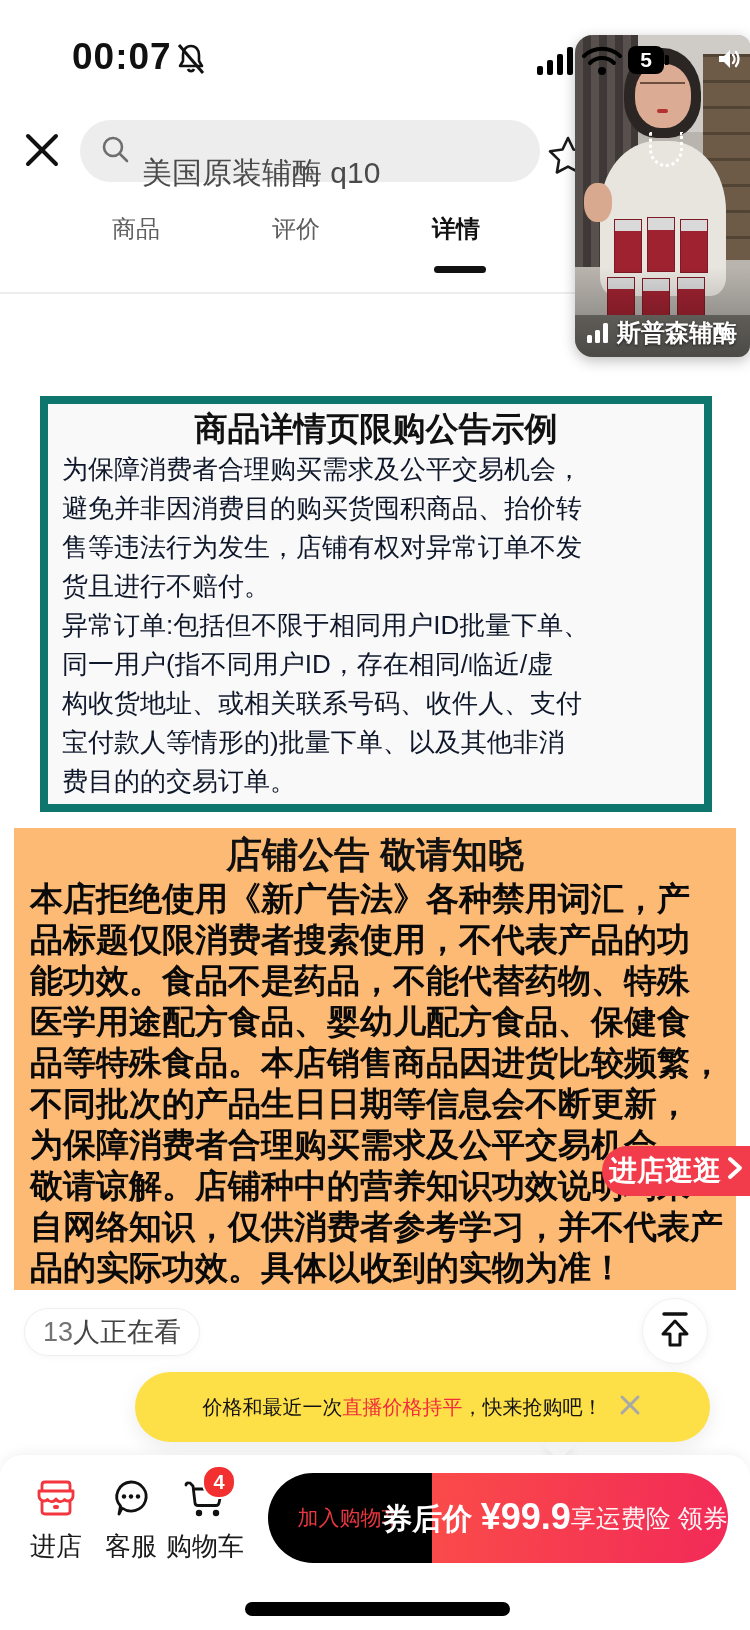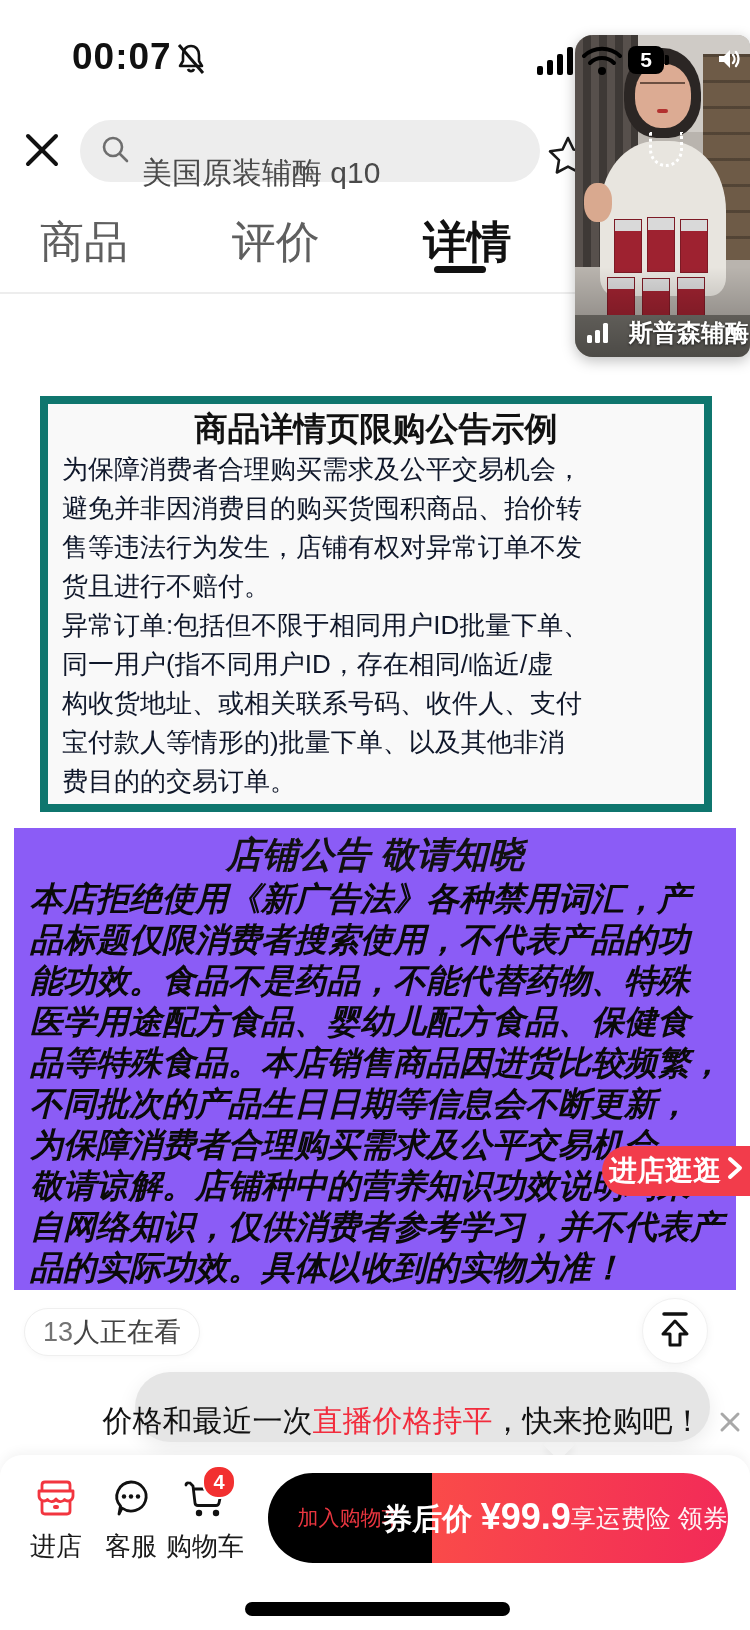--- a/index.html
+++ b/index.html
@@ -15,21 +15,21 @@
         color:#fff;font-size:21px;font-weight:700;text-align:center;line-height:28px;}
   .batt:after{content:"";position:absolute;right:-5px;top:9px;width:4px;height:10px;background:#000;border-radius:0 2px 2px 0;}
   
   .close-x{left:24px;top:132px;}
   .search{left:80px;top:120px;width:460px;height:62px;background:#ededed;border-radius:31px;
           display:flex;align-items:center;padding:0 0 0 20px;box-sizing:border-box;}
   .search .q{font-size:30px;color:#4a4a4a;margin-left:12px;white-space:nowrap;margin-top:44px;}
   .star-part{left:546px;top:134px;z-index:1;}
   
   .tabs{left:0;top:205px;width:575px;display:flex;}
-  .tab{width:160px;text-align:left;font-size:44px;color:#5f5f5f;padding-top:8px;padding-left:40px;}
+  .tab{width:160px;text-align:right;font-size:24px;color:#5f5f5f;padding-top:8px;}
   .tab.active{color:#111;font-weight:700;}
   .tab-underline{left:434px;top:266px;width:52px;height:7px;background:#111;border-radius:4px;}
   .divider{left:0;top:292px;width:750px;height:2px;background:#ededed;}
   
   .video{left:575px;top:35px;width:175px;height:322px;border-radius:18px 12px 12px 18px;overflow:hidden;
          background:#b9b4ae;z-index:5;box-shadow:0 4px 14px rgba(0,0,0,.25);}
   .v-wall{position:absolute;left:0;top:0;width:100%;height:30%;background:#cfcbc6;}
   .v-curtain{position:absolute;left:0;top:0;width:36%;height:72%;
              background:repeating-linear-gradient(90deg,#57504c 0 8px,#3e3936 8px 16px);}
   .v-shelf{position:absolute;right:0;top:6%;width:27%;height:64%;background:#6e5b47;
@@ -38,45 +38,45 @@
   .v-hair{position:absolute;left:28%;top:4%;width:44%;height:28%;background:#2b2624;border-radius:50% 50% 42% 42%;}
   .v-face{position:absolute;left:34%;top:9%;width:32%;height:20%;background:#dcab93;border-radius:46%;}
   .v-glasses{position:absolute;left:37%;top:14.5%;width:26%;height:2px;background:rgba(60,40,30,.7);}
   .v-lips{position:absolute;left:47%;top:23%;width:6%;height:4px;background:#b3312f;border-radius:3px;}
   .v-necklace{position:absolute;left:42%;top:30%;width:16%;height:10%;border:3px dotted #fff;border-top:none;border-radius:0 0 50% 50%;}
   .v-hand{position:absolute;left:5%;top:46%;width:16%;height:12%;background:#d9a98f;border-radius:45%;}
   .v-table{position:absolute;left:0;bottom:0;width:100%;height:13%;background:#75726c;}
   .v-box{position:absolute;width:16%;height:17%;background:#9e2230;border:1px solid #7d1a25;box-sizing:border-box;}
   .v-box:before{content:"";position:absolute;left:0;top:0;width:100%;height:22%;background:#d9d9d9;}
   .v-shade{position:absolute;left:0;bottom:0;width:100%;height:28%;background:linear-gradient(transparent,rgba(0,0,0,.35));}
-  .v-label{position:absolute;left:12px;bottom:8px;display:flex;align-items:flex-end;gap:20px;color:#fff;
+  .v-label{position:absolute;left:12px;bottom:8px;display:flex;align-items:flex-end;gap:8px;color:#fff;
            font-size:24px;font-weight:700;text-shadow:0 1px 3px rgba(0,0,0,.7);white-space:nowrap;}
   .v-speaker{position:absolute;right:8px;top:12px;}
   
   .limit-box{left:40px;top:396px;width:672px;height:416px;background:#f9f9f9;border:8px solid #0f766e;
              box-sizing:border-box;overflow:hidden;padding:4px 14px;}
   .limit-box .ttl{font-size:33px;font-weight:700;text-align:center;line-height:42px;white-space:nowrap;}
   .limit-box .ln{font-size:26px;font-weight:400;line-height:39px;white-space:nowrap;color:#0f172a;}
-  .store-box{left:14px;top:828px;width:722px;height:462px;background:#8b5cf6;box-sizing:border-box;
-             overflow:hidden;padding:4px 16px;font-style:italic;}
+  .store-box{left:14px;top:828px;width:722px;height:462px;background:#fdba74;box-sizing:border-box;
+             overflow:hidden;padding:4px 16px;}
   .store-box .ttl{font-size:36px;font-weight:700;text-align:center;line-height:46px;white-space:nowrap;}
   .store-box .ln{font-size:33px;font-weight:600;line-height:41px;white-space:nowrap;color:#0a0a0a;}
   
   .shop-btn{left:602px;top:1146px;width:148px;height:50px;background:#f23c4b;border-radius:25px 0 0 25px;
             display:flex;align-items:center;justify-content:center;gap:6px;color:#fff;font-size:28px;
             font-weight:700;z-index:6;white-space:nowrap;}
   .viewers{left:24px;top:1308px;height:46px;background:#fff;border:1px solid #efefef;border-radius:24px;
            display:inline-flex;align-items:center;padding:0 18px;font-size:27px;box-shadow:0 2px 6px rgba(0,0,0,.03);}
   .viewers .n{color:#737373;}
   .viewers .s{color:#444;}
   .top-btn{left:642px;top:1298px;width:64px;height:64px;background:#fff;border:1px solid #f1f1f1;border-radius:50%;
            display:flex;align-items:center;justify-content:center;box-shadow:0 2px 10px rgba(0,0,0,.05);}
-  .tooltip{left:135px;top:1372px;width:575px;height:70px;background:#e5e5e5;border-radius:35px;
-           box-shadow:0 6px 20px rgba(0,0,0,.08);display:flex;align-items:flex-end;justify-content:center;
-           gap:14px;z-index:8;white-space:nowrap;font-size:30px;}
+  .tooltip{left:135px;top:1372px;width:575px;height:70px;background:#fde047;border-radius:35px;
+           box-shadow:0 6px 20px rgba(0,0,0,.08);display:flex;align-items:center;justify-content:center;
+           gap:14px;z-index:8;white-space:nowrap;font-size:20px;}
   .tooltip .hl{color:#f22c3d;}
   .tooltip-caret{left:548px;top:1434px;width:22px;height:22px;background:#fff;transform:rotate(45deg);
                  box-shadow:4px 4px 8px rgba(0,0,0,.05);z-index:7;}
   
   .bottom-bar{left:0;top:1455px;width:750px;height:175px;background:#fff;border-radius:22px 22px 0 0;
               box-shadow:0 -3px 12px rgba(0,0,0,.05);z-index:9;}
   .nav-item{position:absolute;top:22px;width:84px;display:flex;flex-direction:column;align-items:center;gap:6px;}
   .nav-item .lbl{font-size:26px;color:#1a1a1a;white-space:nowrap;}
   .cart-badge{position:absolute;right:-8px;top:-12px;min-width:30px;height:30px;background:#f23030;border:2px solid #fff;
               border-radius:16px;color:#fff;font-size:20px;font-weight:700;text-align:center;line-height:30px;}

